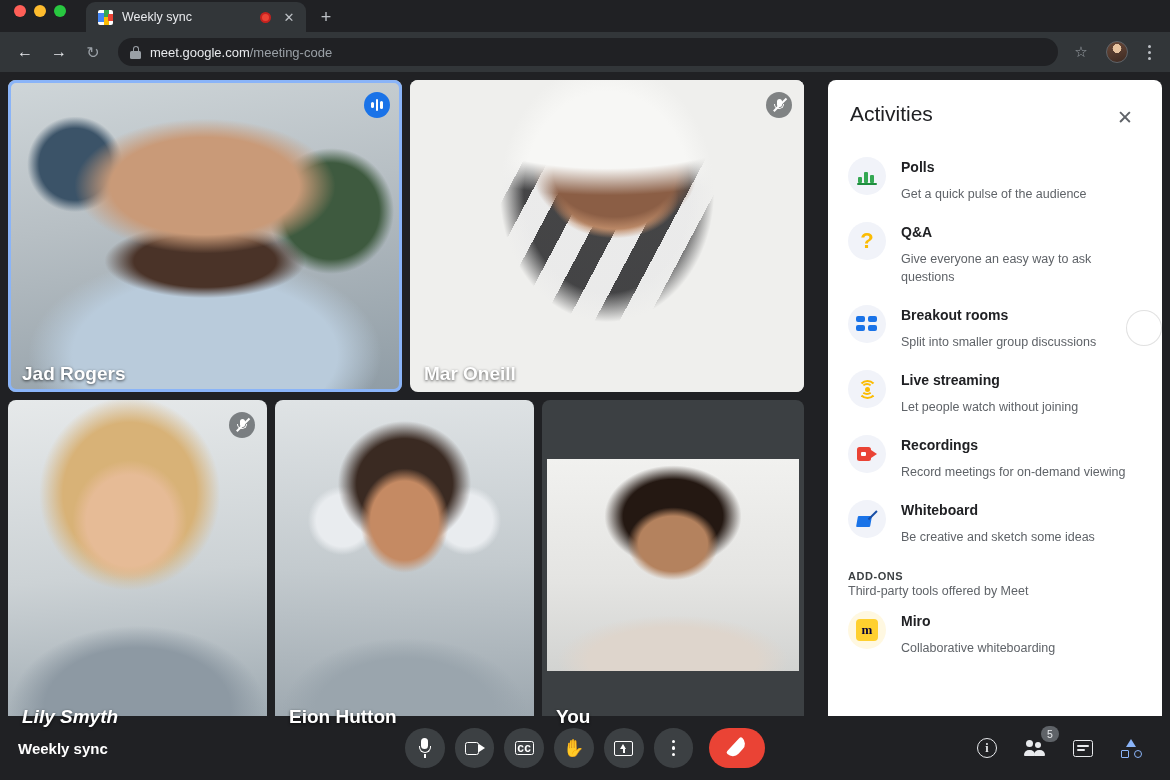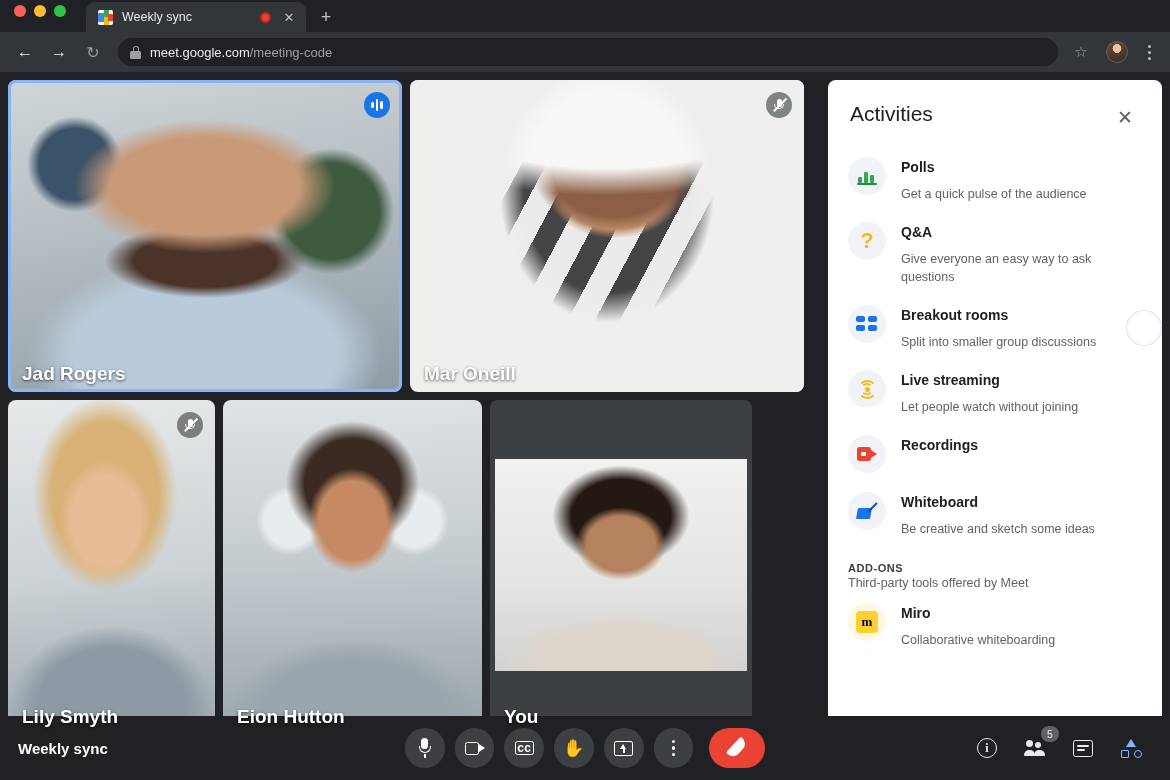--- a/index.html
+++ b/index.html
@@ -380,21 +380,21 @@
               <i class="cap"></i>
               <i class="arc"></i>
               <i class="slash"></i>
             </span>
         </div>
         <div class="tile-name">Mar Oneill</div>
       </div>
     </div>
 
     <div class="stage-row">
-      <div class="tile p-lily" style="width:207px;height:335px;">
+      <div class="tile p-lily" style="width:259px;height:335px;font-style:italic;">
         <div class="badge mic-off">
           <span class="mic-off-glyph">
               <i class="cap"></i>
               <i class="arc"></i>
               <i class="slash"></i>
             </span>
         </div>
         <div class="tile-name">Lily Smyth</div>
       </div>
       <div class="tile p-eion" style="width:259px;height:335px;">
@@ -471,20 +471,21 @@
       <div class="act-item">
         <div class="act-ico">
           <span class="ico-rec">
               <i class="body"></i>
               <i class="hole"></i>
               <i class="lens"></i>
             </span>
         </div>
         <div class="act-txt">
           <div class="act-title">Recordings</div>
+          <div class="act-sub">Record meetings for on-demand viewing</div>
         </div>
       </div>
 
       <div class="act-item">
         <div class="act-ico">
           <span class="ico-white">
               <i class="sq"></i>
               <i class="pen"></i>
             </span>
         </div>

